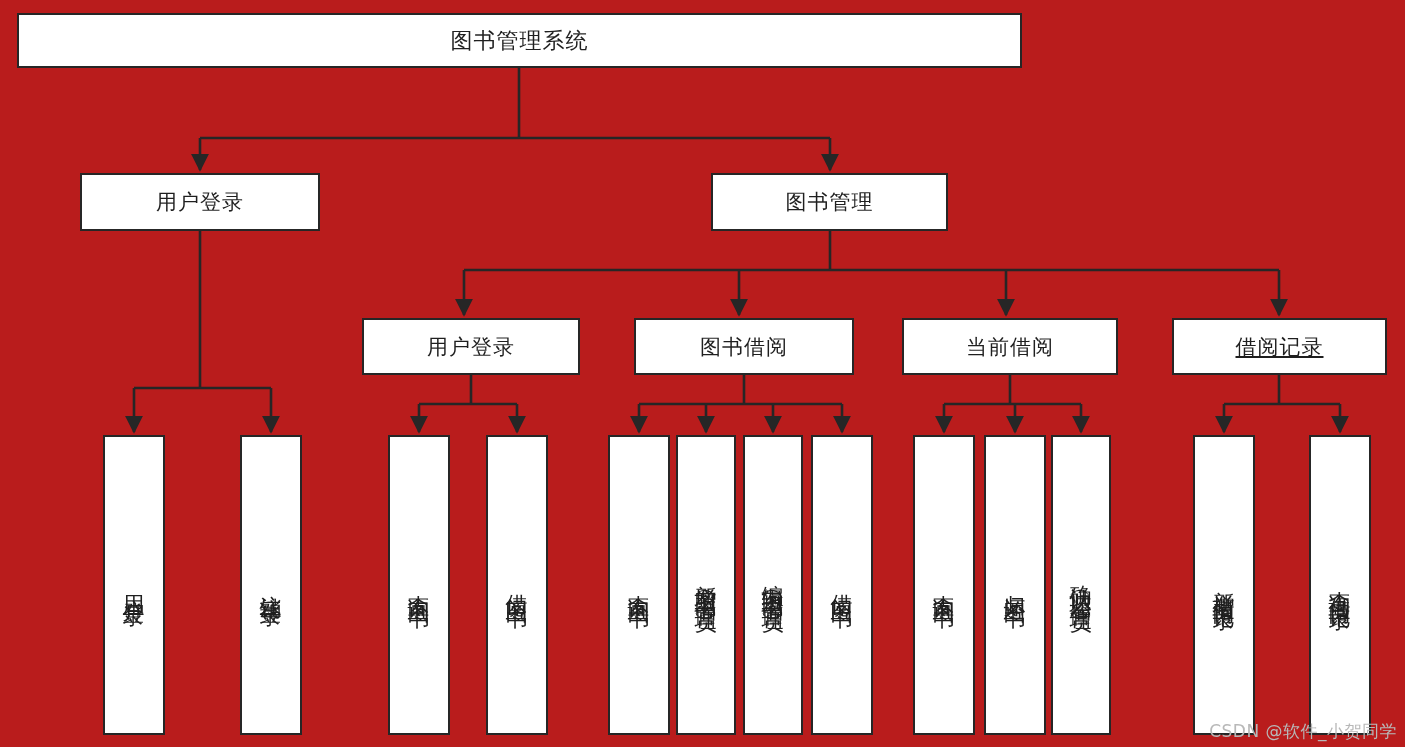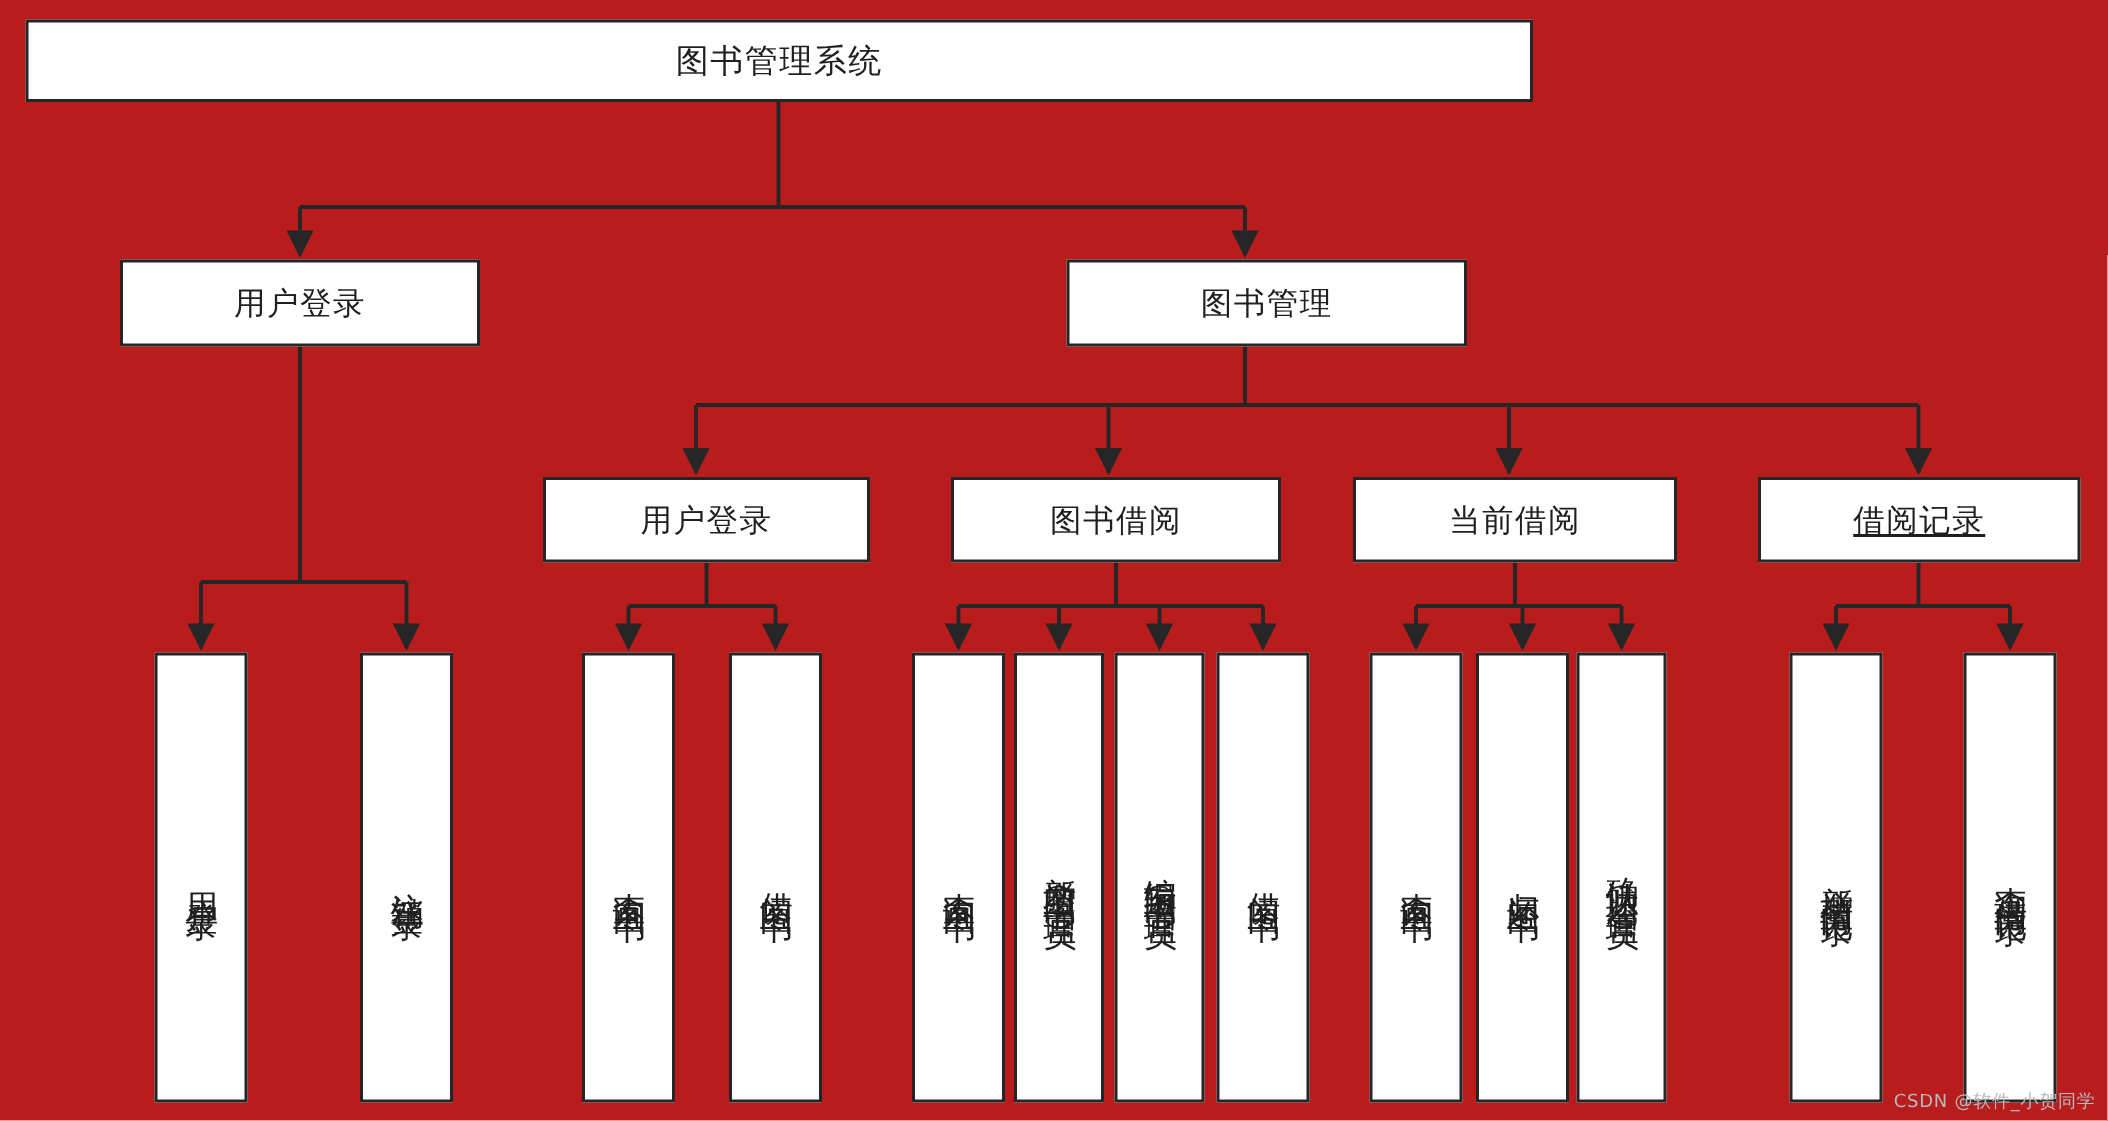--- a/index.html
+++ b/index.html
@@ -53,21 +53,21 @@
     font-size: 22px;
     color: #1f1f1f;
     line-height: 1.05;
     letter-spacing: 4px;
     white-space: nowrap;
   }
   .watermark {
     position: absolute;
     right: 8px;
     bottom: 4px;
-    font-size: 12px;
+    font-size: 17px;
     color: #b8b8b8;
     letter-spacing: 0.5px;
     white-space: nowrap;
   }
 </style>
 </head>
 <body>
 
 <div id="canvas" style="background: #b91c1c;">
 
@@ -124,21 +124,21 @@
     </g>
   </svg>
 
   <div class="node h root" id="node-root" style="left: 17px; top: 13px; width: 1005px; height: 55px; border-color: rgb(38, 38, 38); color: rgb(31, 31, 31);">
     <span>图书管理系统</span>
   </div>
 
   <div class="node h" id="node-l1-0" style="left: 80px; top: 173px; width: 240px; height: 58px; border-color: rgb(38, 38, 38); color: rgb(31, 31, 31);">
     <span>用户登录</span>
   </div>
-  <div class="node h" id="node-l1-1" style="left: 711px; top: 173px; width: 267px; height: 58px; border-color: rgb(38, 38, 38); color: rgb(31, 31, 31); font-family: Liberation Mono, monospace;">
+  <div class="node h" id="node-l1-1" style="left: 711px; top: 173px; width: 237px; height: 58px; border-color: rgb(38, 38, 38); color: rgb(31, 31, 31); font-family: Liberation Mono, monospace;">
     <span>图书管理</span>
   </div>
 
   <div class="node h" id="node-l2-0" style="left: 362px; top: 318px; width: 218px; height: 57px; border-color: rgb(38, 38, 38); color: rgb(31, 31, 31);">
     <span>用户登录</span>
   </div>
   <div class="node h" id="node-l2-1" style="left: 634px; top: 318px; width: 220px; height: 57px; border-color: rgb(38, 38, 38); color: rgb(31, 31, 31);">
     <span>图书借阅</span>
   </div>
   <div class="node h" id="node-l2-2" style="left: 902px; top: 318px; width: 216px; height: 57px; border-color: rgb(38, 38, 38); color: rgb(31, 31, 31);">

